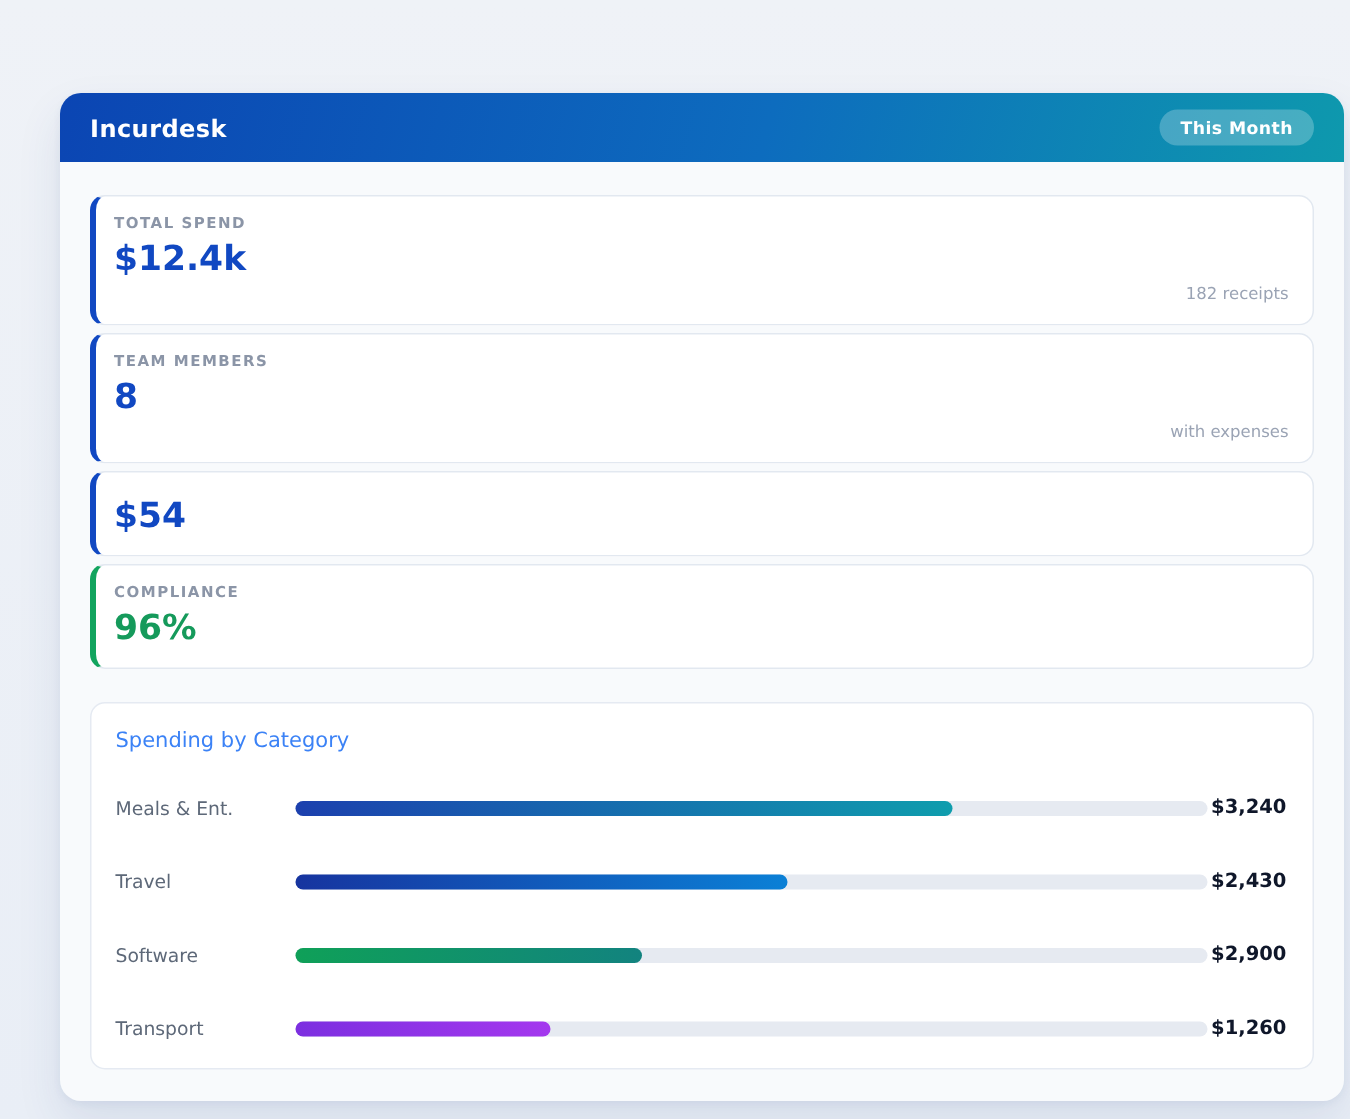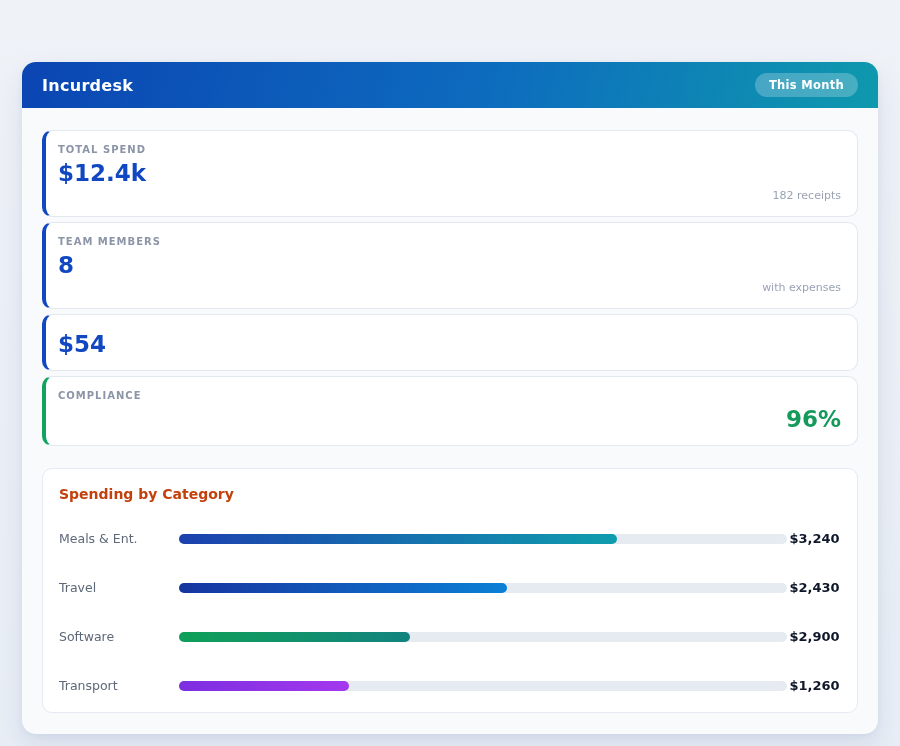--- a/index.html
+++ b/index.html
@@ -2,21 +2,21 @@
 <html><head>
 <meta charset="utf-8">
 <style>
   * { margin:0; padding:0; box-sizing:border-box; }
   html,body { width:900px; height:746px; }
   body {
     font-family:"DejaVu Sans","Liberation Sans",sans-serif;
     background:linear-gradient(180deg,#eff2f7 0%,#e9eef6 100%);
     overflow:hidden;
   }
-  .page { padding:62px 22px 0; }
+  .page { padding:62px 40px 0; }
   .app-card {
     width:856px; margin:0 auto; min-height:622px;
     background:#f8fafc; border-radius:14px;
     box-shadow:0 14px 30px rgba(40,70,130,.10), 0 2px 6px rgba(40,70,130,.06);
   }
   .app-header {
     height:46px; border-radius:14px 14px 0 0;
     background:linear-gradient(105deg,#0b45b3 0%,#0d6cbe 55%,#0e99ad 100%);
     display:flex; align-items:center; justify-content:space-between;
     padding:0 20px;
@@ -36,21 +36,21 @@
   .stat-label {
     font-size:10px; font-weight:bold; color:#8b95a7;
     letter-spacing:1px; line-height:13px;
   }
   .stat-value { font-size:23px; font-weight:bold; color:#1148c2; line-height:27px; margin-top:4px; }
   .stat-sub { font-size:11px; color:#9aa3b4; line-height:13px; margin-top:2px;text-align:right; }
   .panel {
     margin-top:22px; background:#ffffff; border:1px solid #e5eaf2;
     border-radius:10px; padding:17px 15px 14px 16px; min-height:186px;
   }
-  .panel-title { font-size:14px; font-weight:bold; color:#c2410c; line-height:16px; margin-bottom:20px; }
+  .panel-title { font-size:14px; font-weight:normal; color:#3b82f6; line-height:16px; margin-bottom:20px; }
   .chart-row {
     display:grid; grid-template-columns:120px 1fr 55px;
     align-items:center; height:25px;margin-top:24px;
   }
   .cat-label { font-size:12.5px; color:#5d6878; }
   .bar-track { height:10px; background:#e6eaf1; border-radius:5px; position:relative; }
   .bar-fill { height:10px; border-radius:5px; width:0; }
   .cat-value { font-size:13px; font-weight:bold; color:#0f172a; text-align:center; }
 </style>
 </head>
@@ -77,21 +77,21 @@
         <div class="stat-value" style="color: rgb(17, 72, 194);">8</div>
         <div class="stat-sub">with expenses</div>
       </section>
 
       <section class="stat-card no-sub" style="border-left-color: rgb(17, 72, 194);">
         <div class="stat-value" style="color: rgb(17, 72, 194);">$54</div>
       </section>
 
       <section class="stat-card no-sub" style="border-left-color: rgb(18, 164, 94);">
         <div class="stat-label">COMPLIANCE</div>
-        <div class="stat-value" style="color: rgb(21, 154, 91); text-align: right;">96%</div>
+        <div class="stat-value" style="color: rgb(21, 154, 91);">96%</div>
       </section>
 
       <section class="panel">
         <h2 class="panel-title">Spending by Category</h2>
 
         <div class="chart">
 
           <div class="chart-row">
             <span class="cat-label">Meals &amp; Ent.</span>
             <span class="bar-track">

